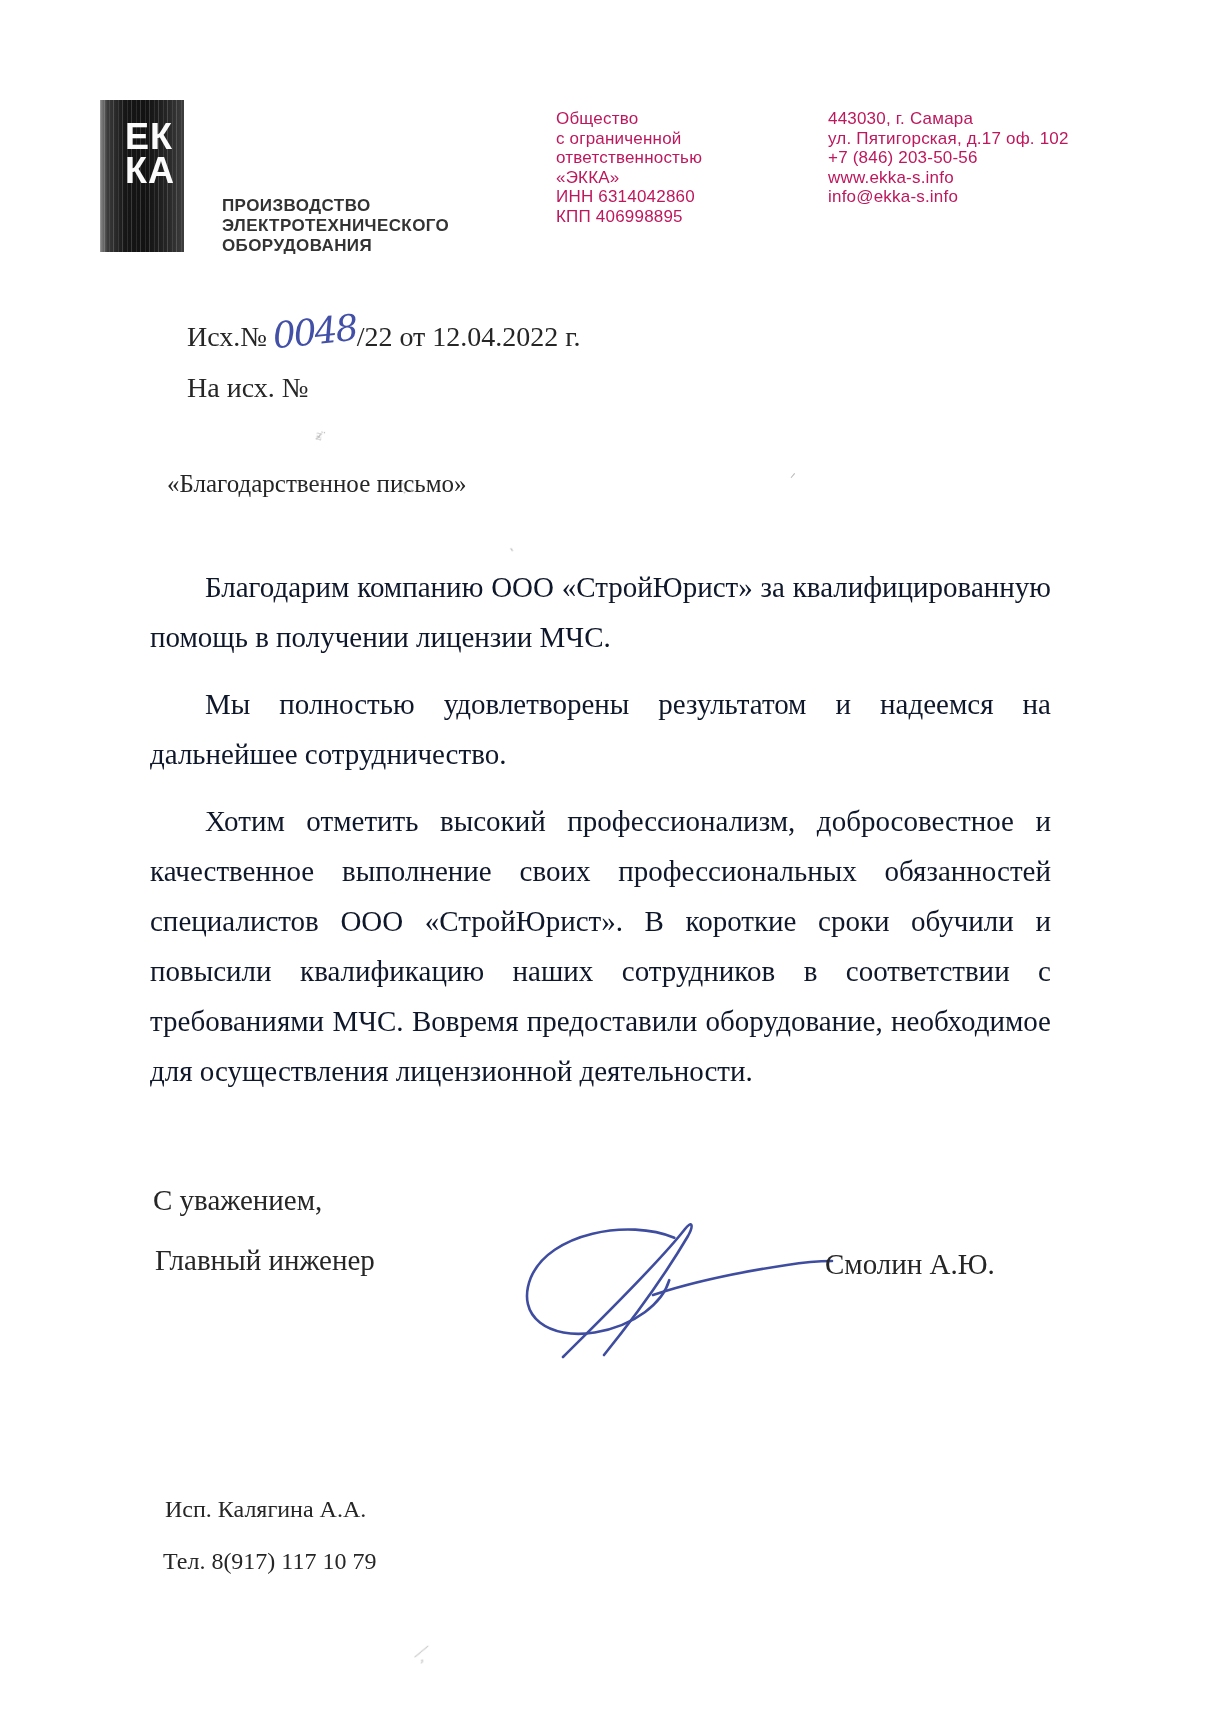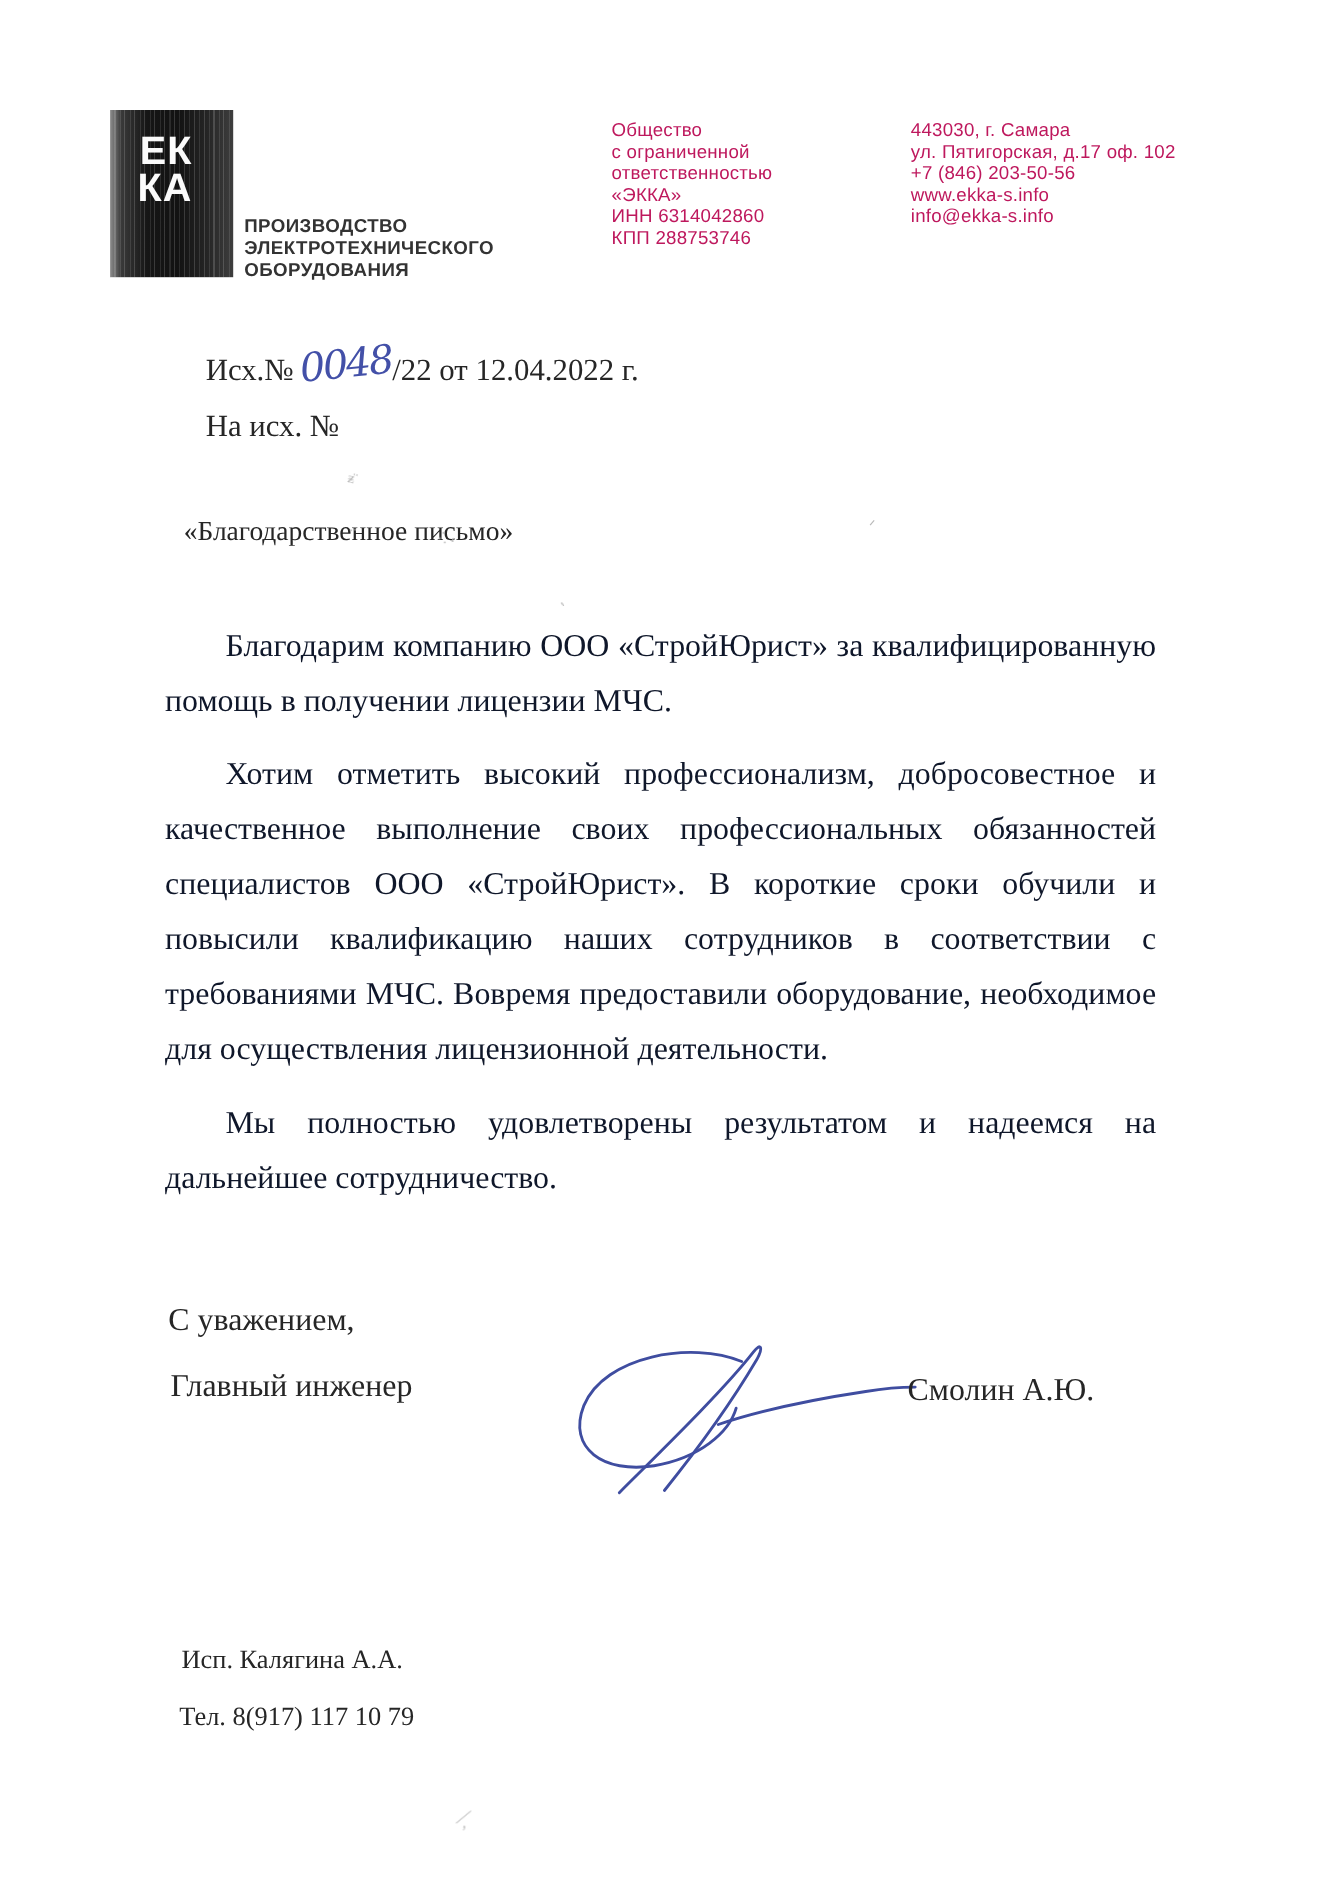--- a/index.html
+++ b/index.html
@@ -3,25 +3,24 @@
 <meta charset="utf-8">
 <style>
   html,body{margin:0;padding:0;background:#ffffff;}
   .page{
     position:relative;width:1205px;height:1718px;margin:0 auto;
     background:#ffffff;overflow:hidden;
     font-family:"Liberation Serif",serif;color:#262626;
   }
   
   .logo-box{
-    position:absolute;left:100px;top:100px;width:112px;height:152px;
+    position:absolute;left:100px;top:100px;width:84px;height:152px;
     background:
       repeating-linear-gradient(90deg, rgba(255,255,255,0.10) 0 1px, rgba(0,0,0,0) 1px 4px, rgba(255,255,255,0.16) 4px 5px, rgba(0,0,0,0) 5px 9px),
       linear-gradient(90deg,#8d8d8d 0%,#3a3a3a 9%,#161616 30%,#121212 55%,#242424 78%,#3e3e3e 100%);
-    text-align: right;
   }
   .logo-text{
     position:absolute;left:25px;top:20px;
     font-family:"Liberation Sans",sans-serif;font-weight:bold;
     font-size:36px;line-height:34px;letter-spacing:1px;color:#fbfbfb;
   }
   .tagline{
     position:absolute;left:222px;top:196px;
     font-family:"Liberation Sans",sans-serif;font-weight:bold;
     font-size:17px;line-height:20px;letter-spacing:0.4px;color:#333333;
@@ -85,42 +84,42 @@
     <div>ЭЛЕКТРОТЕХНИЧЕСКОГО</div>
     <div>ОБОРУДОВАНИЯ</div>
   </div>
 
   <div class="head-col company-col">
     <div>Общество</div>
     <div>с ограниченной</div>
     <div>ответственностью</div>
     <div>«ЭККА»</div>
     <div>ИНН 6314042860</div>
-    <div>КПП 288753746</div>
+    <div>КПП 406998895</div>
   </div>
 
   <div class="head-col contact-col">
     <div>443030, г. Самара</div>
     <div>ул. Пятигорская, д.17 оф. 102</div>
     <div>+7 (846) 203-50-56</div>
     <div>www.ekka-s.info</div>
     <div>info@ekka-s.info</div>
   </div>
 
   <div class="ref-out"><span>Исх.№</span><span class="handwritten-no">0048</span><span>/22 от 12.04.2022 г.</span></div>
 
   <div class="ref-in">На исх. №</div>
 
 
   <div class="subject">«Благодарственное письмо»</div>
 
   <div class="body-text">
     <p>Благодарим компанию ООО «СтройЮрист» за квалифицированную помощь в получении лицензии МЧС.</p>
+    <p>Мы полностью удовлетворены результатом и надеемся на дальнейшее сотрудничество.</p>
     <p>Хотим отметить высокий профессионализм, добросовестное и качественное выполнение своих профессиональных обязанностей специалистов ООО «СтройЮрист». В короткие сроки обучили и повысили квалификацию наших сотрудников в соответствии с требованиями МЧС. Вовремя предоставили оборудование, необходимое для осуществления лицензионной деятельности.</p>
-    <p>Мы полностью удовлетворены результатом и надеемся на дальнейшее сотрудничество.</p>
   </div>
 
   <div class="salutation">С уважением,</div>
   <div class="signer-title">Главный инженер</div>
 
   <svg class="signature-svg" viewBox="0 0 330 160" fill="none" stroke="#3f4da0" stroke-width="2.6" stroke-linecap="round">
 
     <path d="M 172 44 C 128 22 48 30 26 74 C 8 112 40 137 86 133 C 127 129 156 108 164 86" transform="rotate(-4 95 80)"></path>
 
     <path d="M 58 158 C 92 124 152 66 180 30 C 187 21 189 26 183 37 C 160 76 128 120 99 156"></path>

